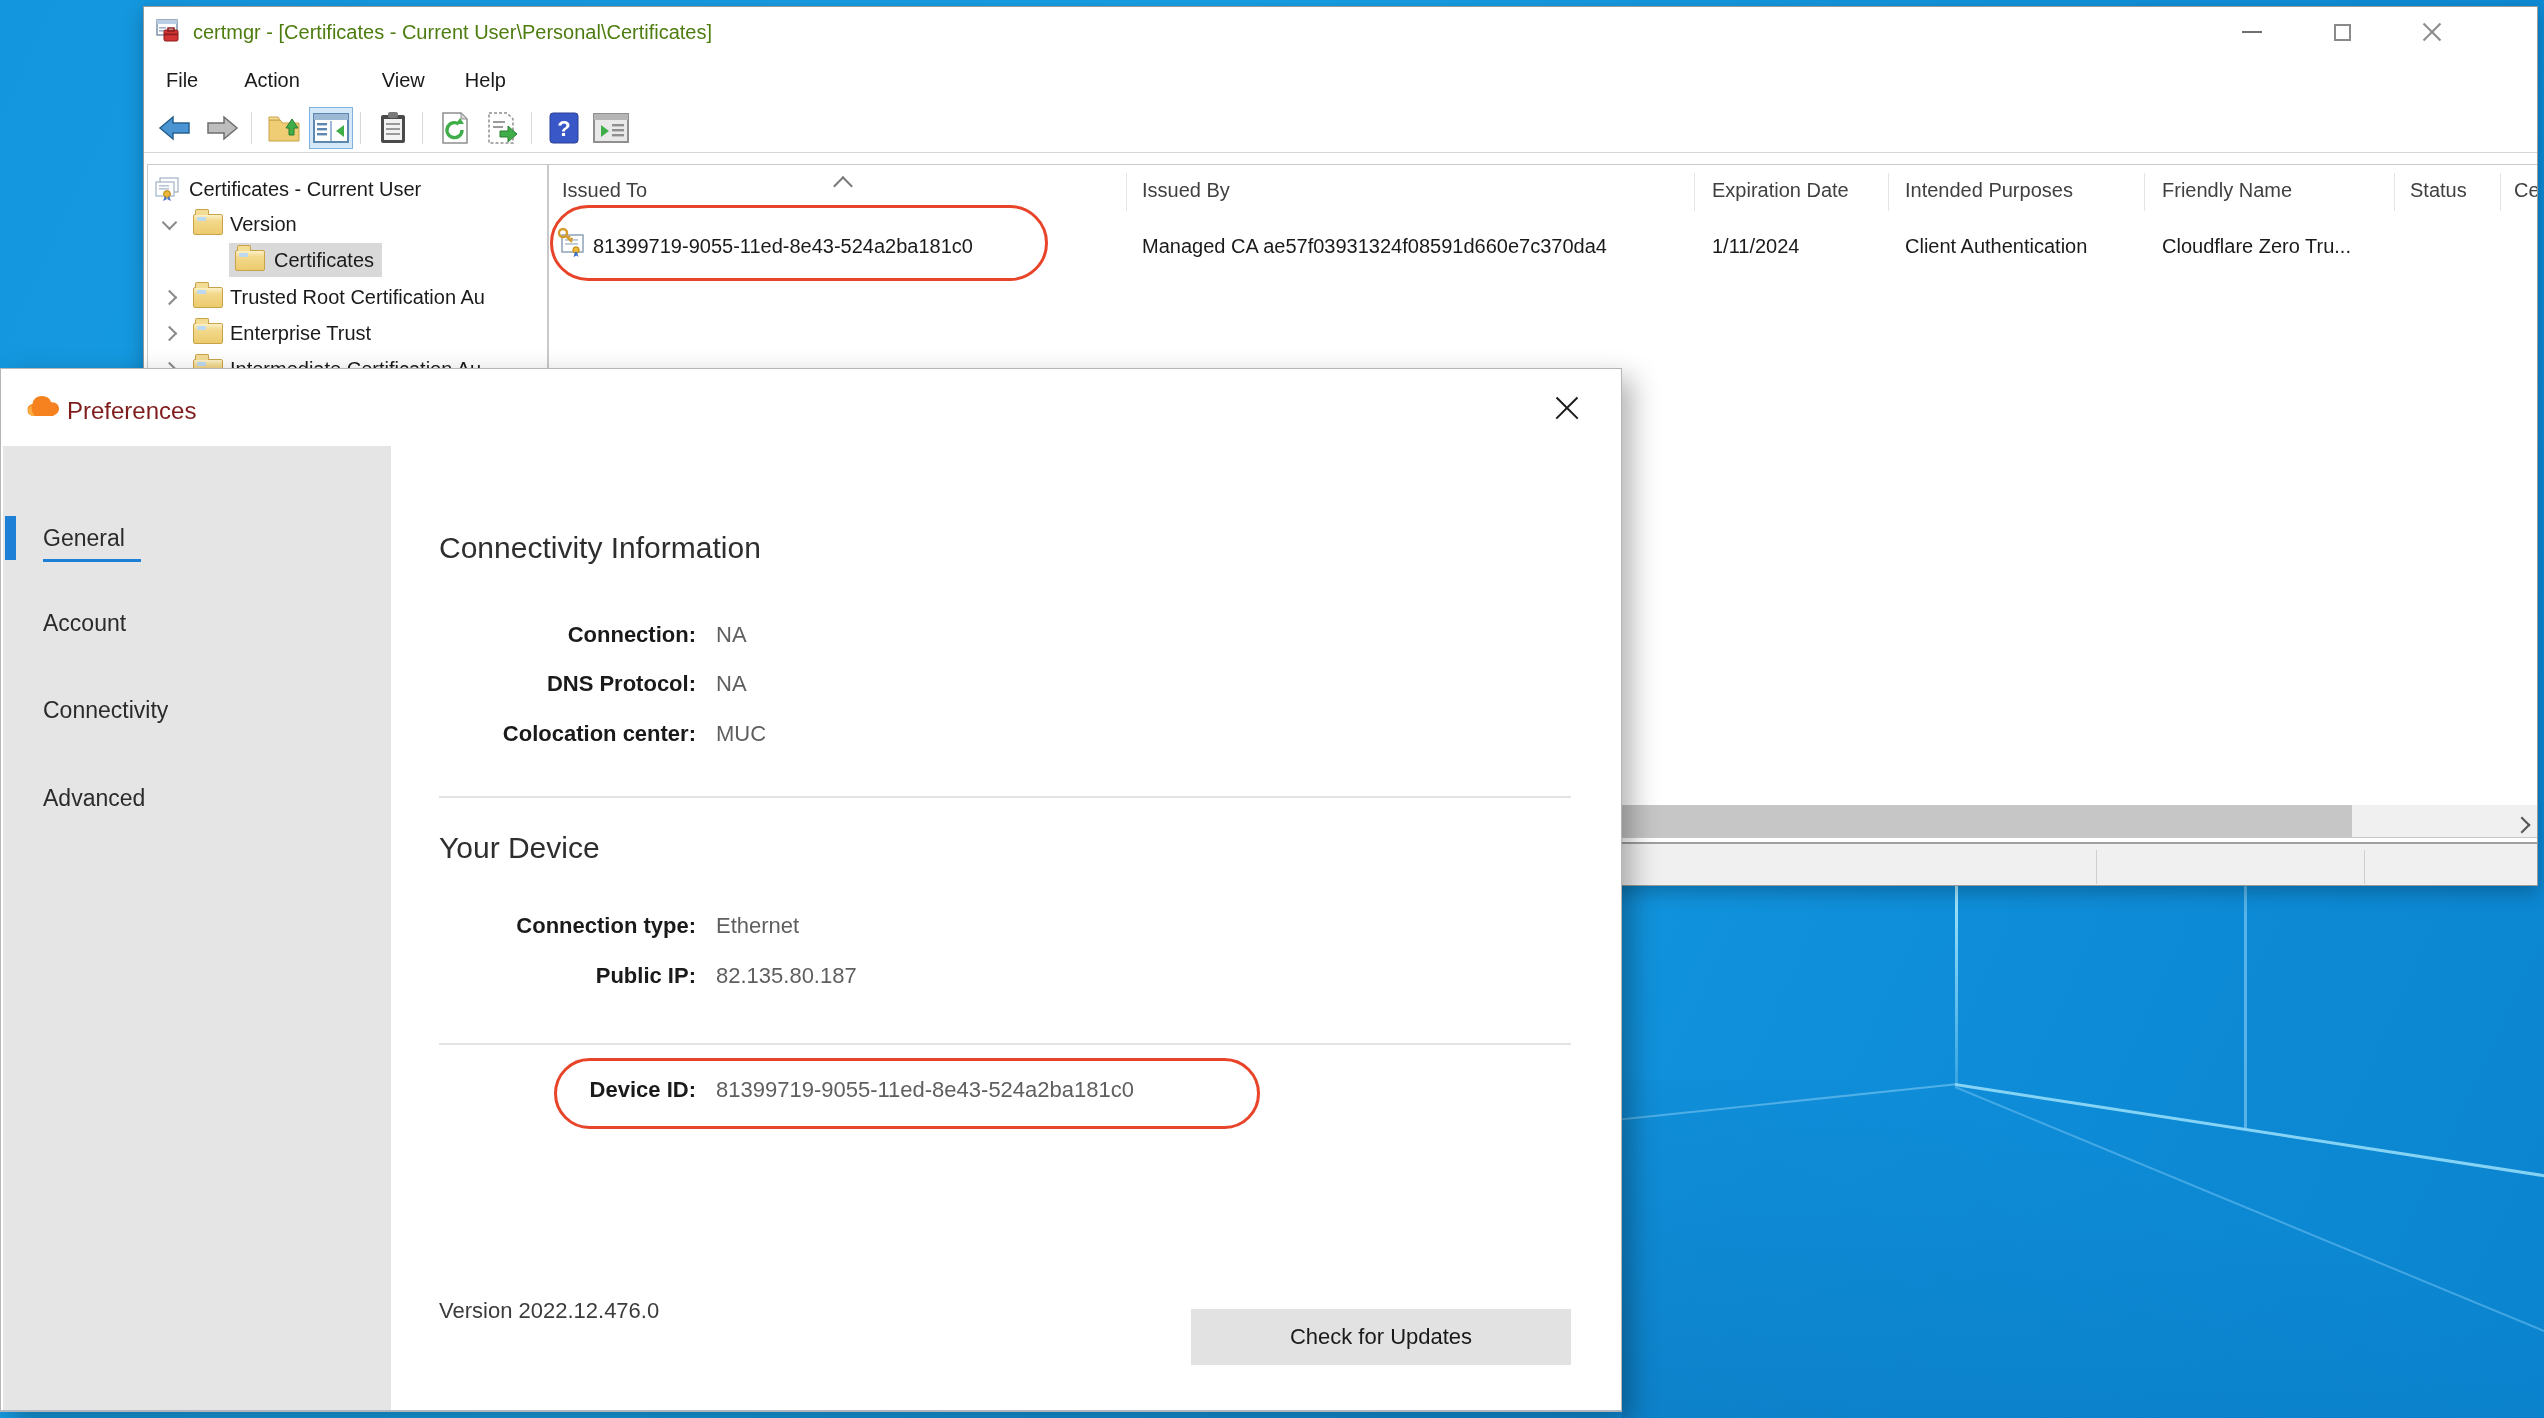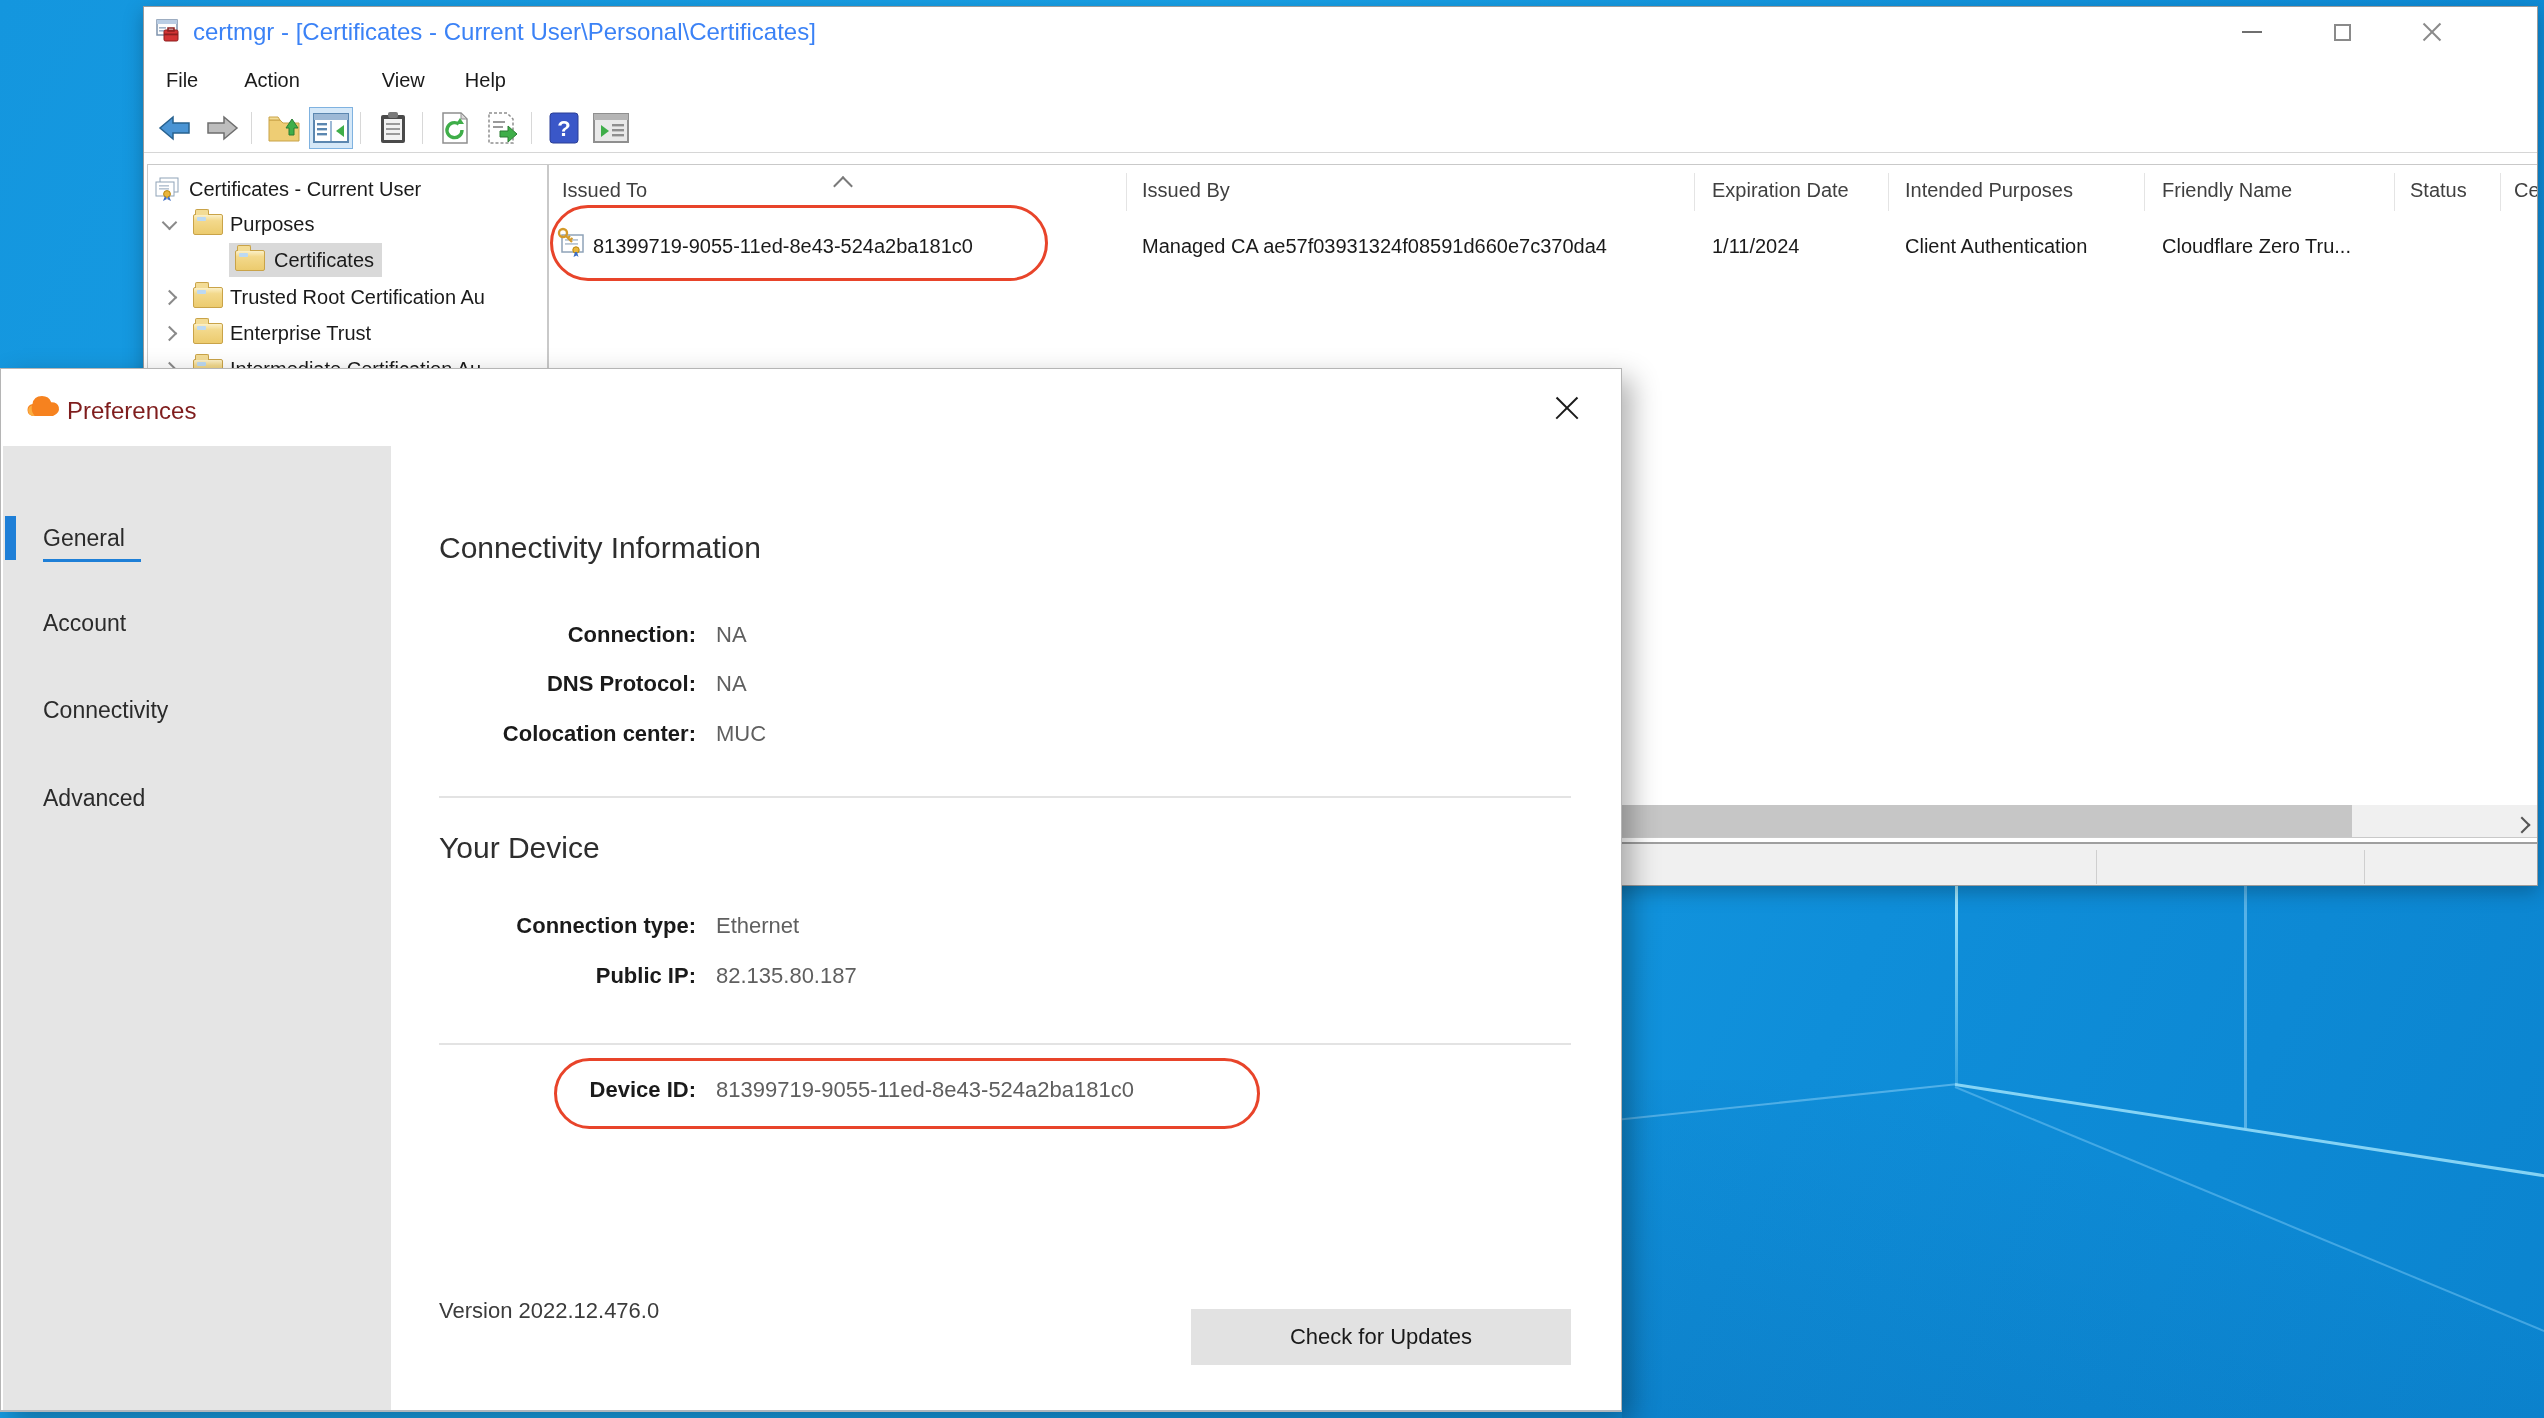--- a/index.html
+++ b/index.html
@@ -13,21 +13,21 @@
   .beam{position:absolute;}
   .desk-shade{position:absolute;left:1622px;top:1080px;width:922px;height:338px;
     background:linear-gradient(200deg,rgba(0,0,0,0) 35%,rgba(0,40,100,.12));}
 
   
   .certmgr{position:absolute;left:143px;top:6px;width:2395px;height:880px;
     background:#fff;border:1px solid #9b9b9b;box-shadow:0 6px 18px rgba(0,0,0,.25);
     z-index:10;overflow:hidden;box-sizing:border-box;}
   .titlebar{position:absolute;left:0;top:0;width:100%;height:50px;background:#fff;
     display:flex;align-items:center;}
-  .title-text{margin-left:10px;font-size:24px;color:#3b82f6;white-space:nowrap;}
+  .title-text{margin-left:10px;font-size:20px;color:#4d7c0f;white-space:nowrap;}
   .win-controls{position:absolute;right:60px;top:0;height:50px;display:flex;}
   .w-ctl{width:90px;height:50px;display:flex;align-items:center;justify-content:center;}
   .glyph-min{width:20px;height:2px;background:#6f6f6f;}
   .glyph-max{width:17px;height:17px;border:2px solid #8a8a8a;box-sizing:border-box;}
   .glyph-x{position:relative;width:22px;height:22px;}
   .glyph-x::before,.glyph-x::after{content:"";position:absolute;left:-1px;top:10px;
     width:24px;height:2px;background:#8a8a8a;}
   .glyph-x::before{transform:rotate(45deg);}  .glyph-x::after{transform:rotate(-45deg);}
 
   .menubar{position:absolute;left:0;top:50px;width:100%;height:46px;background:#fff;
@@ -234,21 +234,21 @@
             <rect x="5" y="12" width="10" height="1.6" fill="#b9c6d4"></rect>
           <circle cx="13" cy="18" r="3.4" fill="#eab63c" stroke="#b8860b"></circle>
           <path d="M11 20 l-2 5 l4 -2 Z" fill="#3f6fc4"></path>
             <path d="M15 20 l2 5 l-4 -2 Z" fill="#3f6fc4"></path>
         </svg>
         <span style="margin-left:7px;">Certificates - Current User</span>
       </div>
       <div class="tree-row" style="left:16px;top:42px;">
         <span class="chev chev-d" style="margin-top:-4px;"></span>
         <span class="folder" style="margin-left:18px;"></span>
-        <span style="margin-left:7px;">Purposes</span>
+        <span style="margin-left:7px;">Version</span>
       </div>
       <div class="tree-row" style="left:81px;top:78px;">
         <span class="tree-sel">
           <span class="folder"></span>
           <span style="margin-left:9px;">Certificates</span>
         </span>
       </div>
       <div class="tree-row" style="left:16px;top:115px;">
         <span class="chev chev-r"></span>
         <span class="folder" style="margin-left:18px;"></span>

